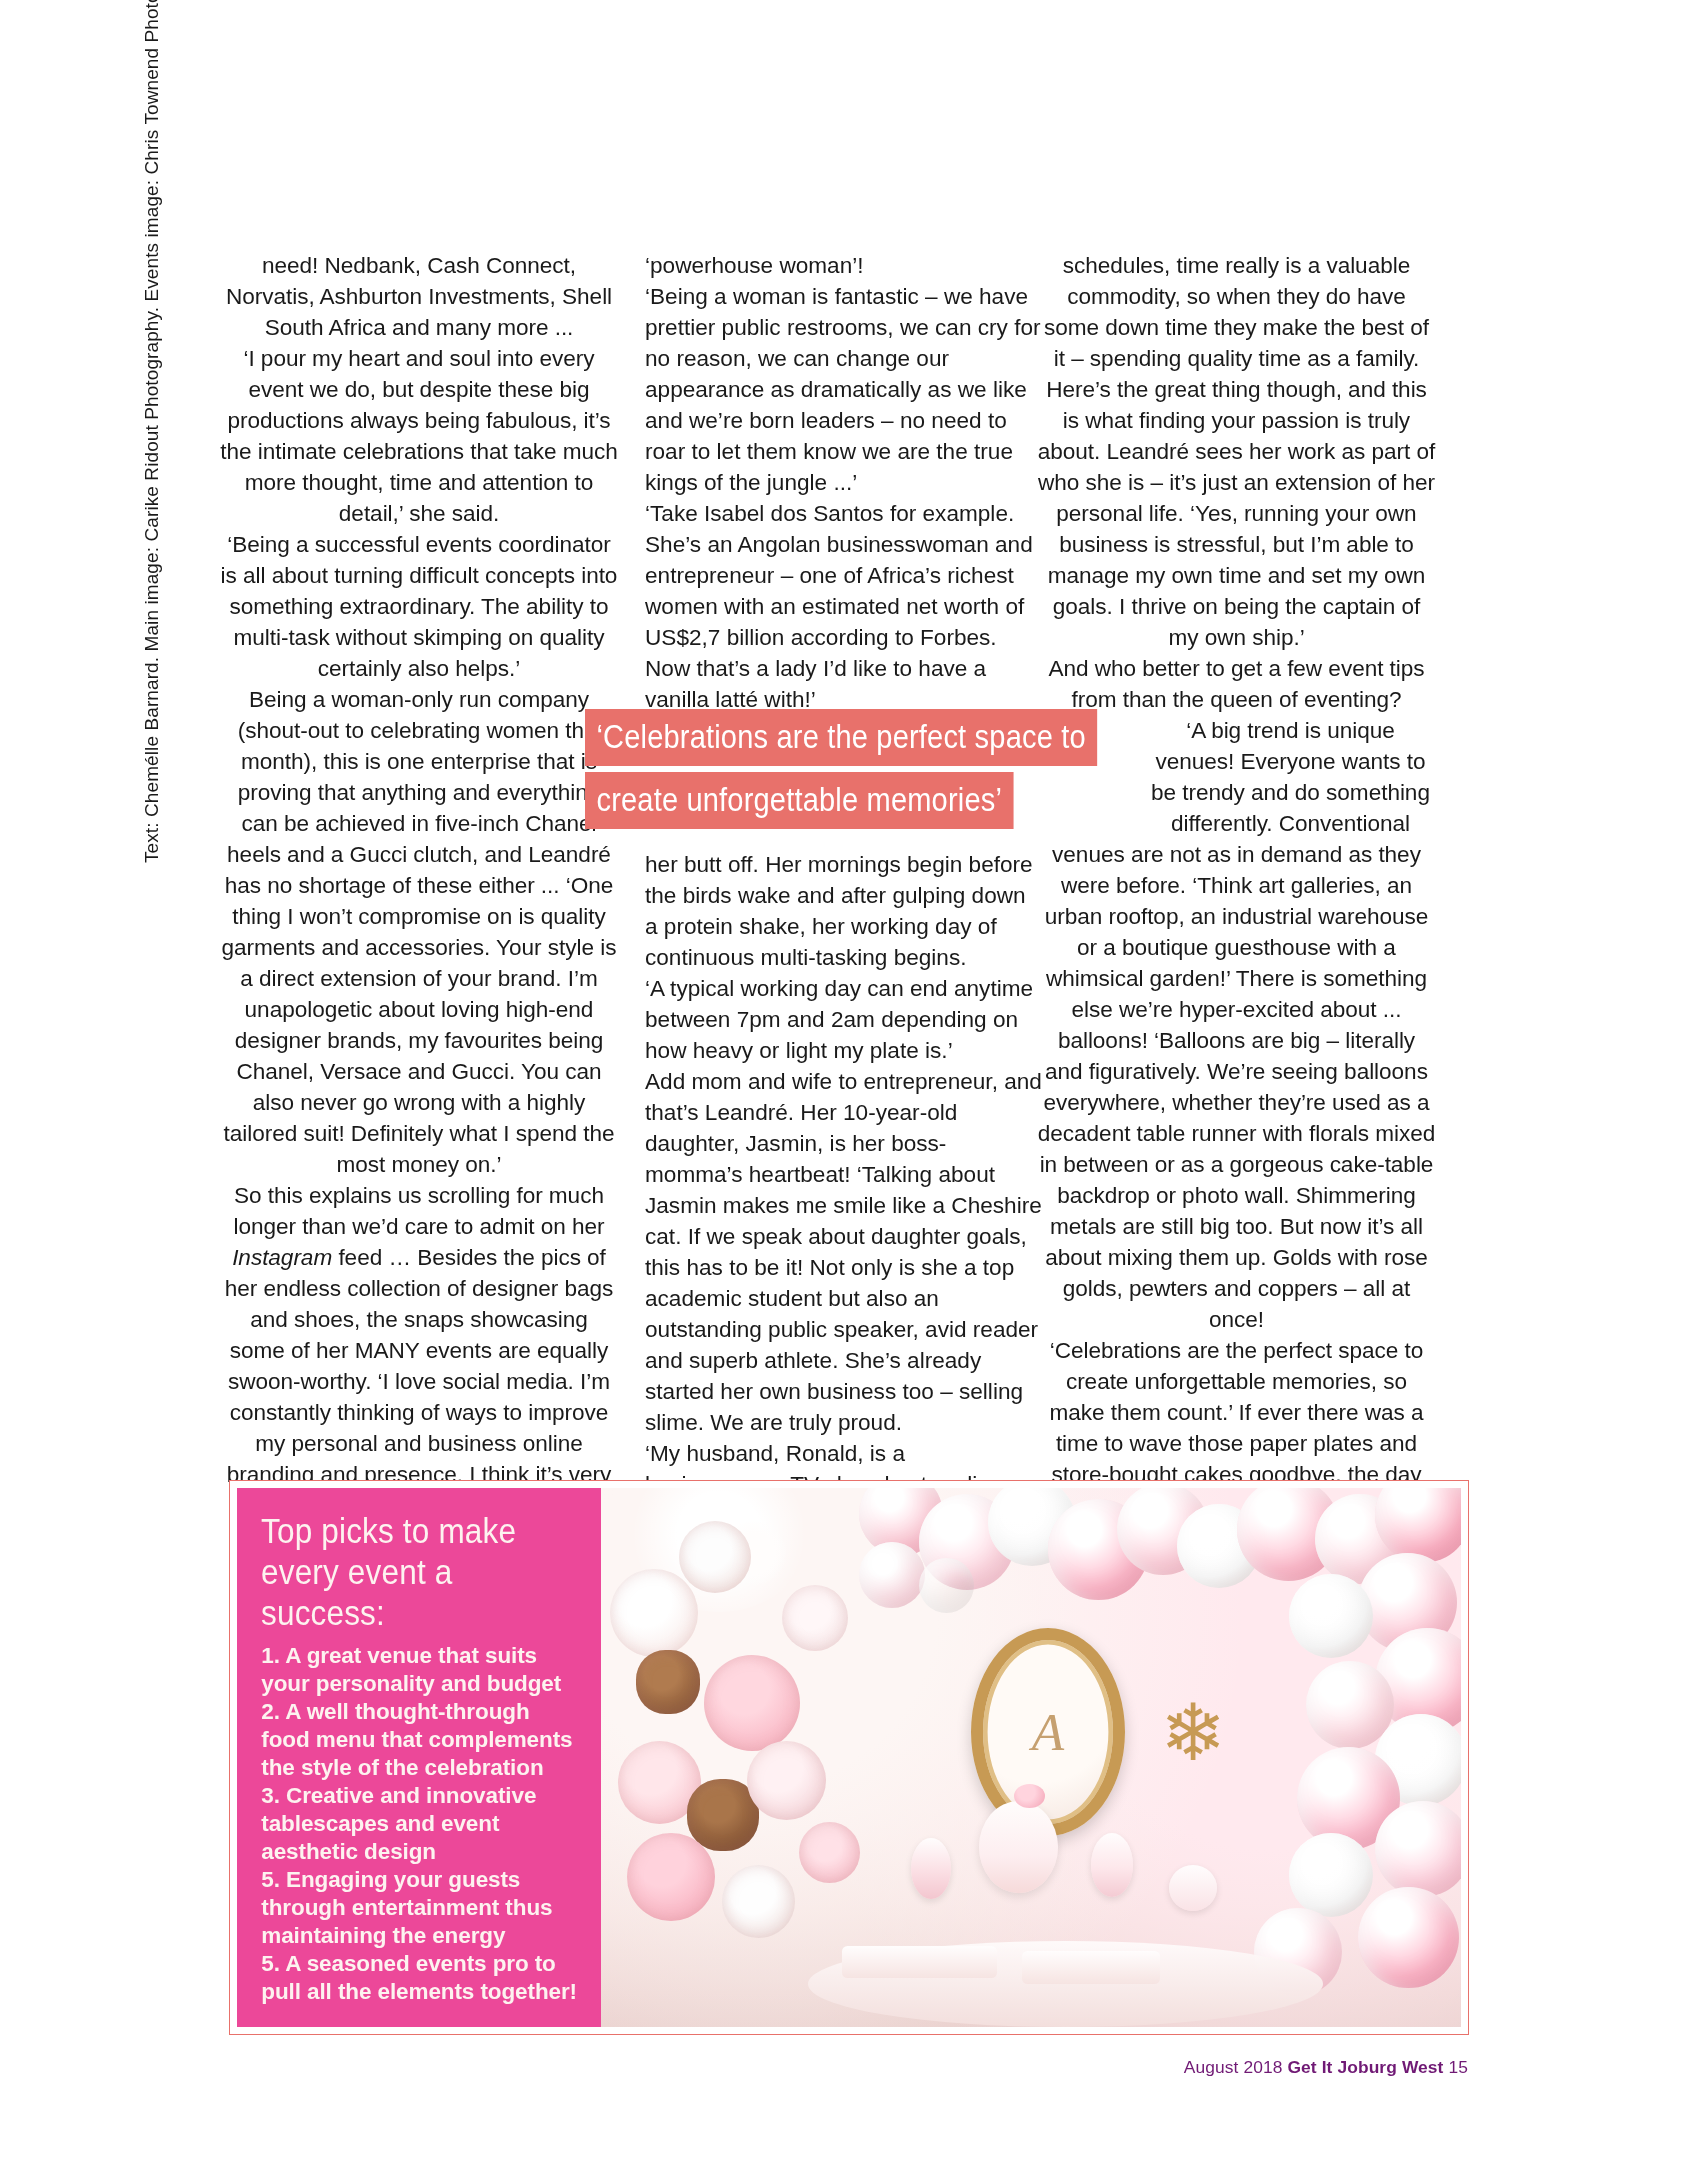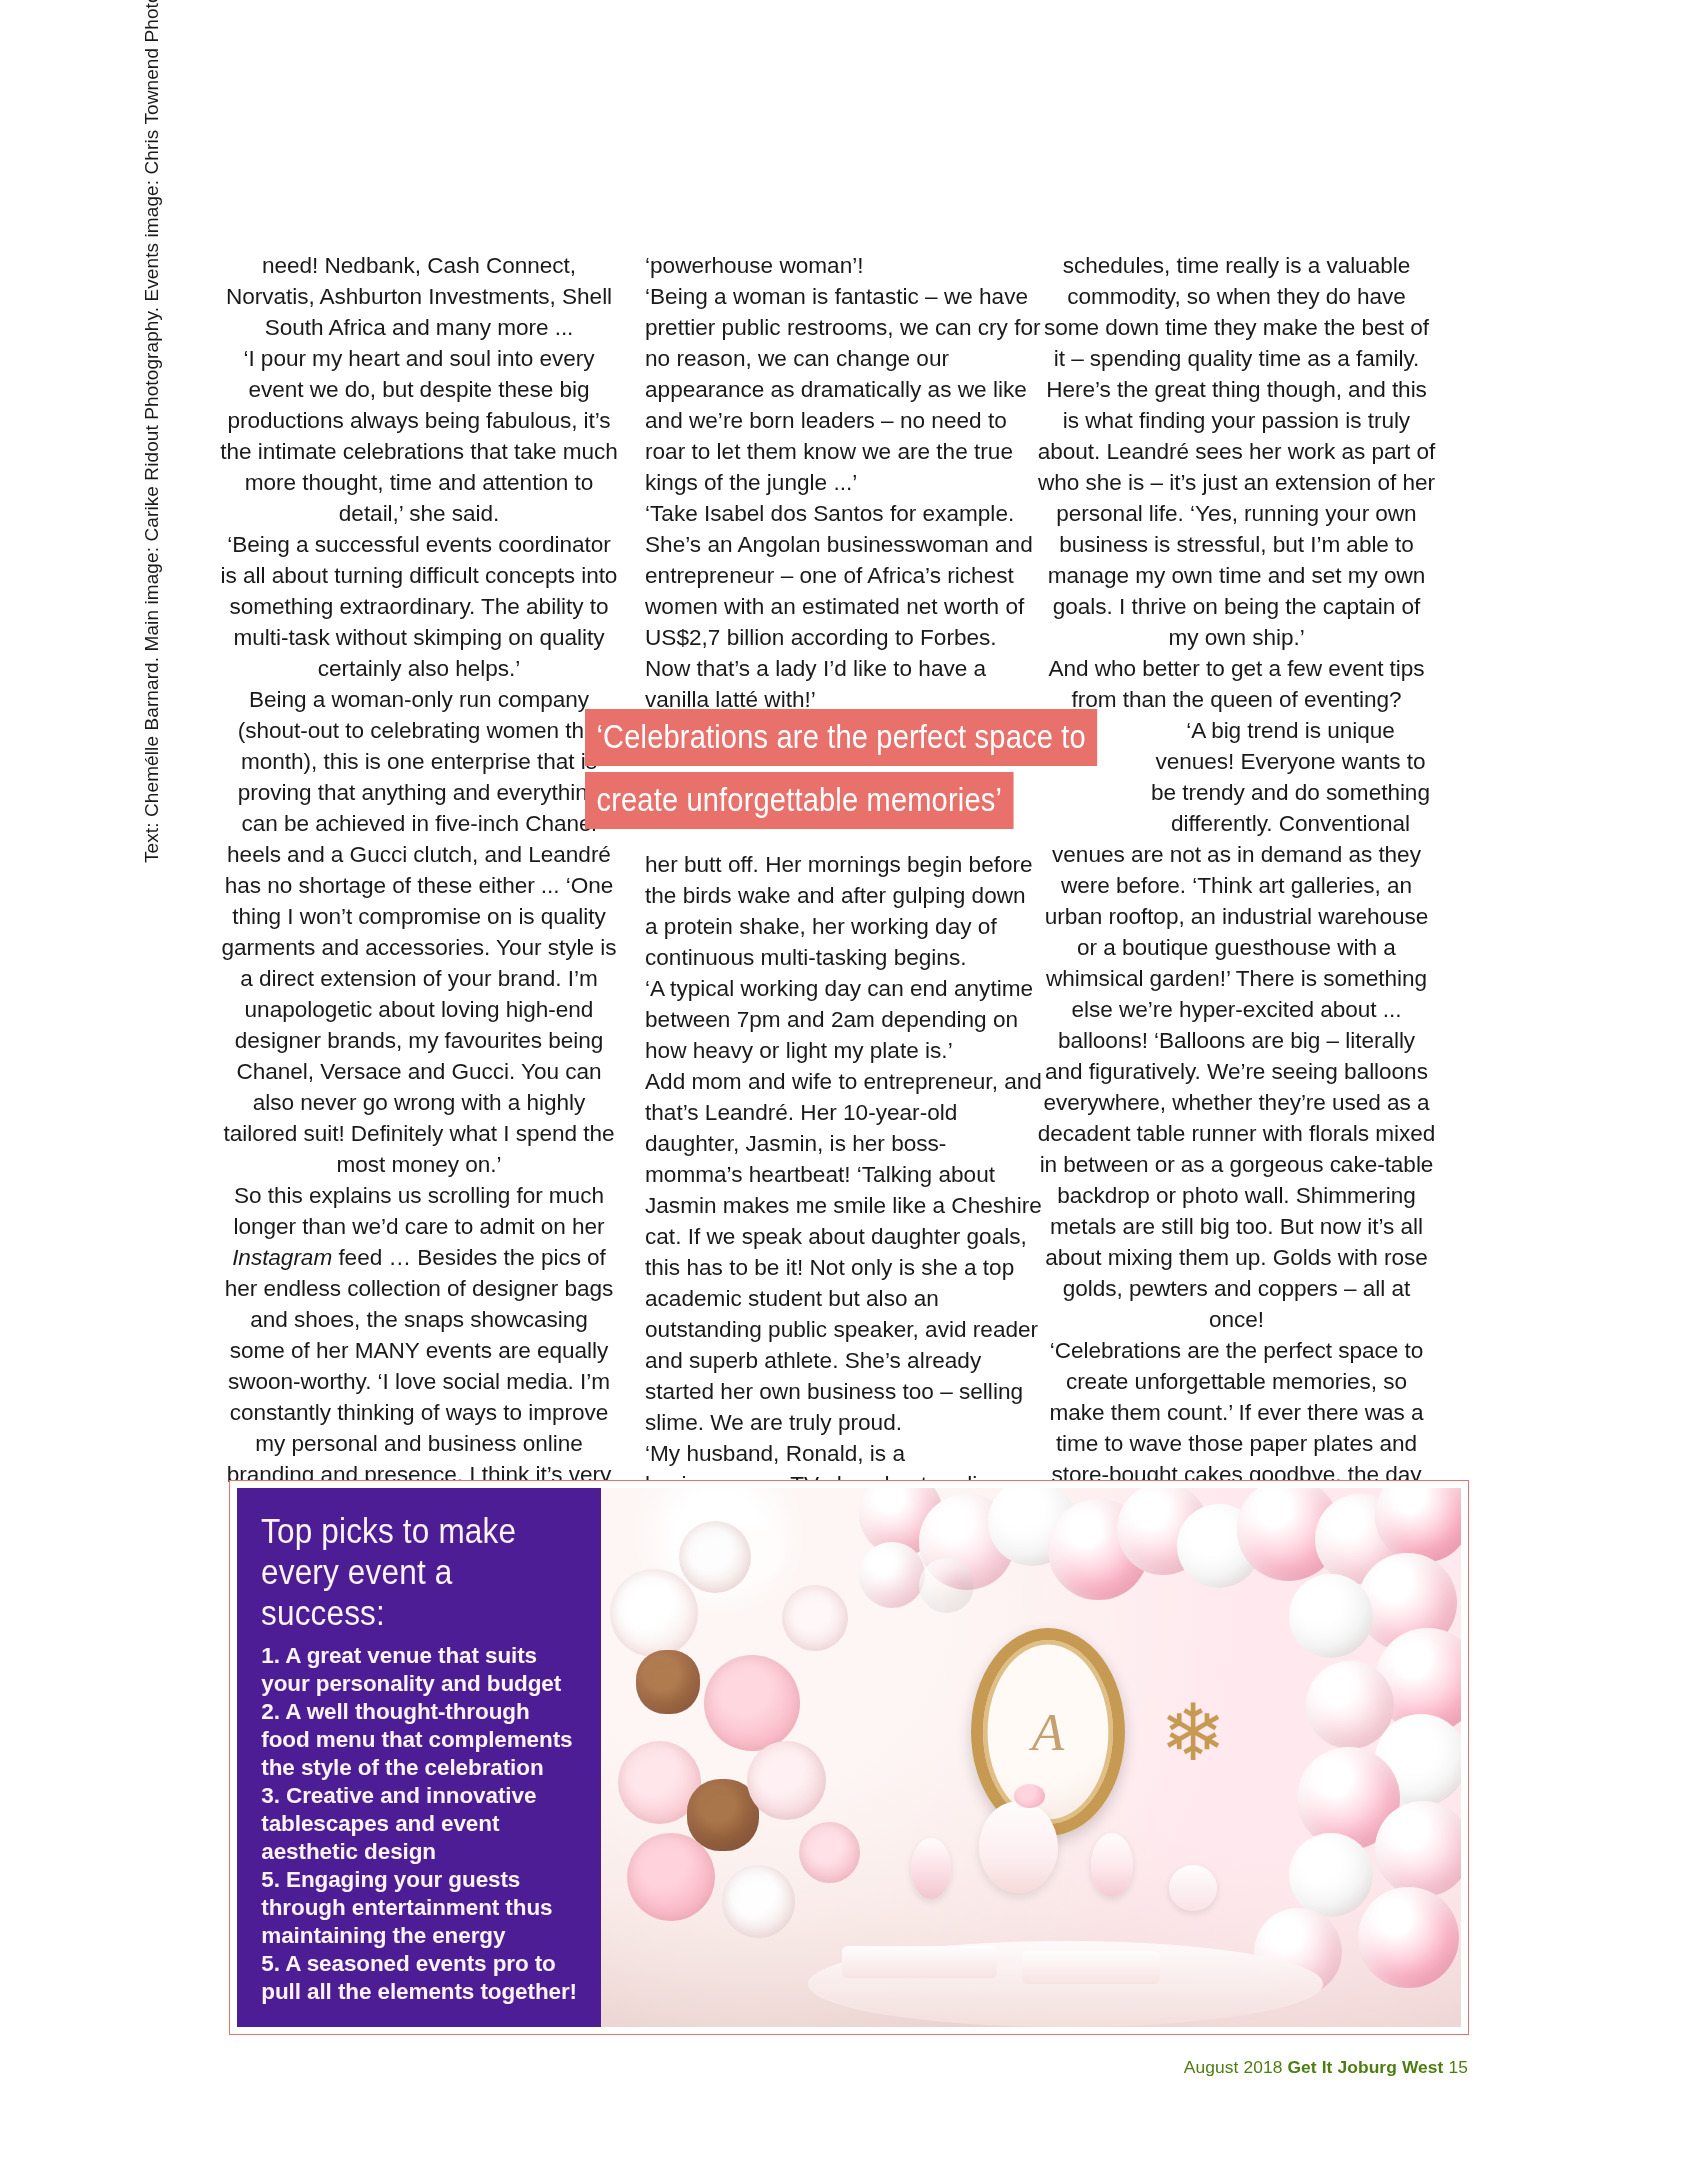--- a/index.html
+++ b/index.html
@@ -109,21 +109,21 @@
     width: 1240px;
     height: 555px;
     border: 1.8px solid #e8716b;
     background: #ffffff;
     padding: 7.3px;
     display: flex;
   }
 
   .tips {
     width: 364px;
-    background: #4c1d95;
+    background: #ec4899;
     color: #ffffff;
     padding: 22px 24px 16.5px 24px;
     flex: 0 0 364px;
   }
   .tips h2 {
     font-size: 35px;
     line-height: 41px;
     font-weight: 400;
     letter-spacing: 0.2px;
     transform: scaleX(0.90);
@@ -186,21 +186,21 @@
   .jar  { border-radius: 7.3px 7.3px 13px 13px; }
   .drape{ border-radius: 0; }
 
   
   .footer {
     position: absolute;
     right: 230px;
     top: 2057px;
     font-size: 17.4px;
     letter-spacing: 0.1px;
-    color: #4d7c0f;
+    color: #701a75;
     white-space: nowrap;
   }
   .footer b { font-weight: 700; }
 </style>
 </head>
 <body>
 
 <div class="page">
 
   <div class="credit-rail">Text: Chemélle Barnard. Main image: Carike Ridout Photography. Events image: Chris Townend Photography.</div>

